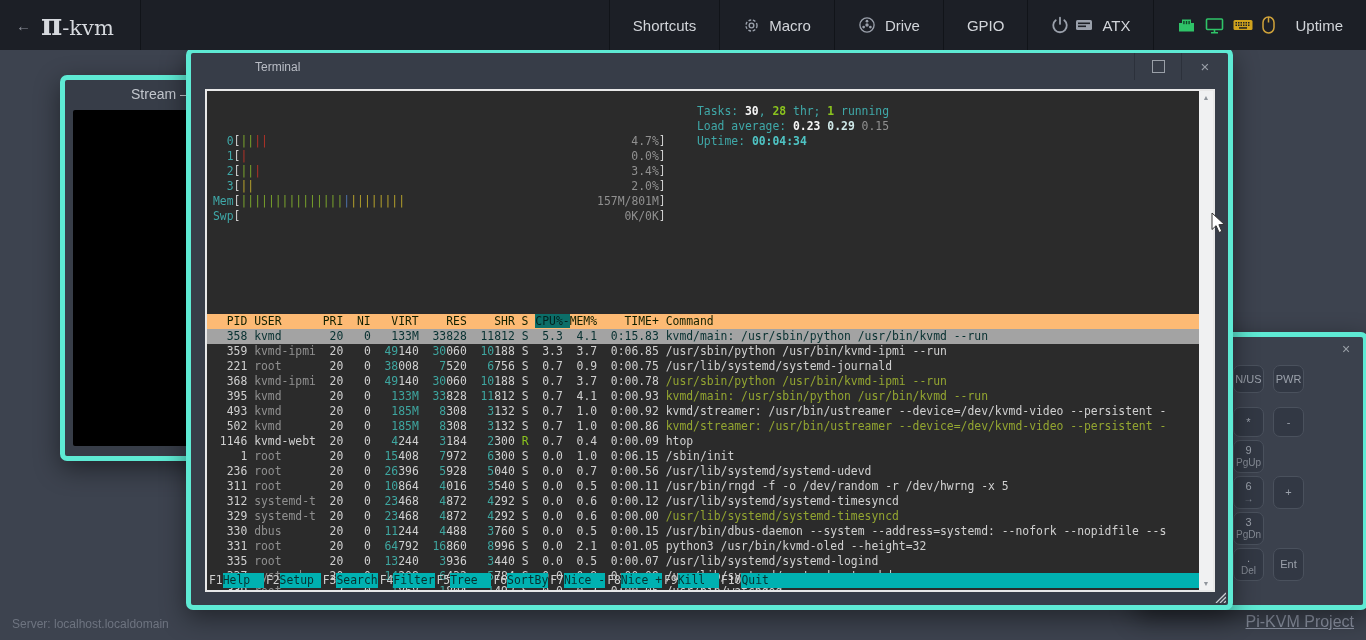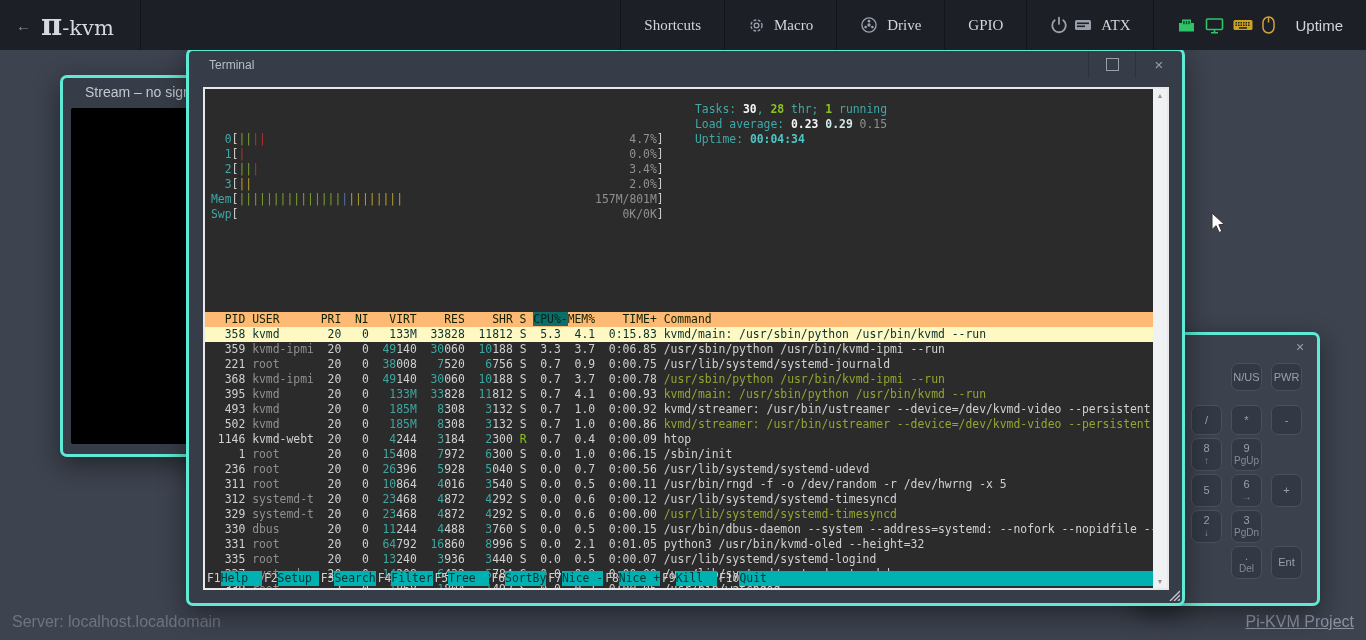--- a/index.html
+++ b/index.html
@@ -8,29 +8,29 @@
     background:#3d434f;
     font-family:"Liberation Sans",sans-serif;
   }
   
   .top-nav{position:absolute;left:0;top:0;width:1366px;height:50px;background:#1c1f26;
     display:flex;align-items:stretch;z-index:40;}
   .logo{display:flex;align-items:center;gap:10px;padding:0 26px 0 16px;border-right:1px solid #111419;}
   .back-arrow{color:#8b8f98;font-size:15px;}
   .brand{font-family:"DejaVu Serif",serif;color:#d6d9de;font-size:21px;white-space:nowrap;}
   .brand .pi{font-size:29px;font-weight:bold;}
-  .top-menu{margin-left:auto;display:flex;align-items:stretch;font-family:Liberation Serif, serif;}
+  .top-menu{margin-left:auto;display:flex;align-items:stretch;}
   .nav-item{display:flex;align-items:center;gap:9px;padding:0 23px;border-left:1px solid #111419;
     color:#d2d5da;font-size:15px;cursor:pointer;white-space:nowrap;}
   .mi-icon{display:flex;align-items:center;gap:6px;}
   .sys-icons{display:flex;align-items:center;gap:9px;margin-right:11px;}
   .sys-icons span{display:flex;align-items:center;}
   
-  .window{position:absolute;background:#373d48;border:3px solid #5eead4;border-radius:7px;
-    box-shadow:0 8px 26px rgba(0,0,0,.45);}
+  .window{position:absolute;background:#373d48;border:5px solid #5eead4;border-radius:7px;
+    box-shadow:0 8px 26px rgba(0,0,0,.45);padding-left:44px;}
   .titlebar{height:27px;display:flex;align-items:center;color:#b9bdc5;font-size:12px;}
   .titlebar .title{flex:1;padding-left:20px;}
   .tb-btn{width:46px;height:100%;display:flex;align-items:center;justify-content:center;
     border-left:1px solid #2c313b;color:#9aa0a8;cursor:pointer;}
   .max-glyph{width:11px;height:11px;border:1px solid #9aa0a8;display:block;}
   .close-glyph{font-size:15px;line-height:1;}
   
   #stream-window{left:60px;top:75px;width:330px;height:376px;z-index:10;}
   #stream-window .titlebar .title{padding-left:22px;font-size:14px;color:#c3c7ce;}
   .stream-screen{position:absolute;left:8px;right:8px;top:30px;bottom:10px;background:#000;border-radius:2px;}
@@ -66,30 +66,30 @@
   .c-gray{color:#909090;}
   .c-white{color:#d0d0d0;}
   .c-bwhite{color:#f5f5f5;font-weight:bold;}
   .c-bgreen{color:#8bc41e;font-weight:bold;}
   .c-teal{color:#3ea6a0;}
   .c-green{color:#93a531;}
   .c-run{color:#8bc41e;}
   .bar-g{color:#7aa42c;}.bar-r{color:#b23227;}.bar-y{color:#b3a02b;}.bar-b{color:#4f72ad;}
   .hdr{background:#fdba74;color:#122000;}
   .hdr .sort{background:#0c6e68;color:#04211e;}
-  .row-sel{background:#fef9c3;}
+  .row-sel{background:#a3a3a3;}
   .row-sel span{color:#073030 !important;}
   .fkeys{position:absolute;left:0;right:0;bottom:2px;display:flex;height:15px;}
   .fk{color:#d0d0d0;padding-left:2px;}
   .fl{background:#00b1b1;color:#073030;white-space:pre;}
   .fl.fill{flex:1;}
   
   .resize-handle{position:absolute;right:2px;bottom:2px;width:13px;height:13px;}
   
-  .server-label{position:absolute;left:12px;bottom:9px;color:#6e7480;font-size:16px;}
+  .server-label{position:absolute;left:12px;bottom:9px;color:#6e7480;font-size:12px;}
   .project-link{position:absolute;right:12px;bottom:9px;color:#8c93a3;font-size:16px;
     text-decoration:underline;cursor:pointer;}
   
   .mouse-cursor{position:absolute;left:1211px;top:212px;z-index:60;}
 </style>
 </head>
 <body>
 
 <header class="top-nav">
   <div class="logo">

